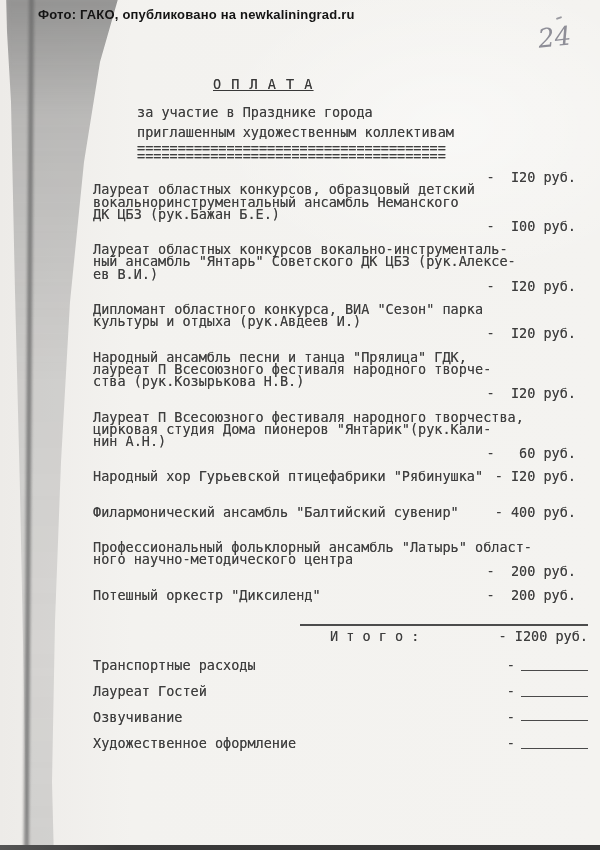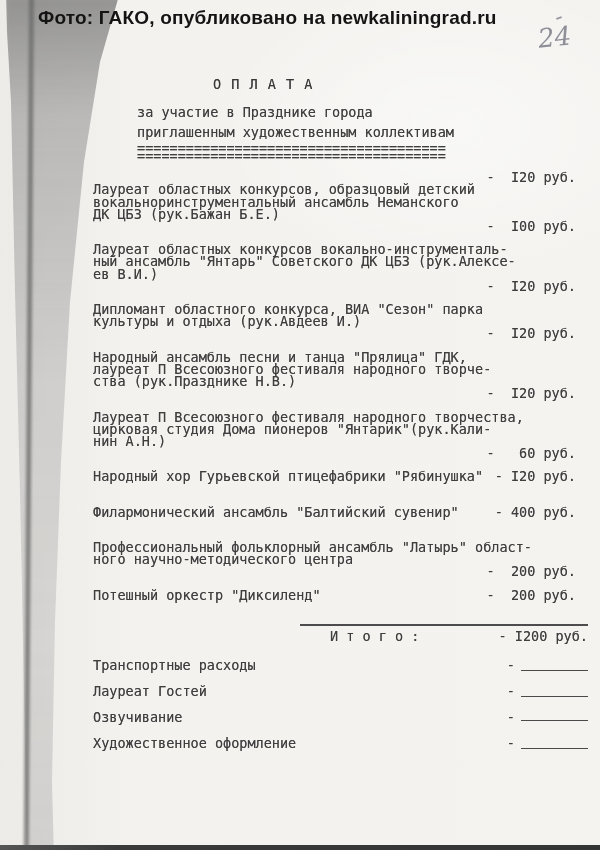--- a/index.html
+++ b/index.html
@@ -39,38 +39,38 @@
   }
   .pencil-dot {
     position: absolute; left: 556px; top: 17px; width: 6px; height: 2px;
     background: #9a9aa0; transform: rotate(-20deg); border-radius: 2px;
   }
 
   
   .watermark {
     position: absolute; left: 38px; top: 7px;
     font-family: "Liberation Sans", sans-serif;
-    font-weight: bold; font-size: 19px; color: #141414;
+    font-weight: bold; font-size: 13px; color: #141414;
     letter-spacing: 0.2px; z-index: 5; white-space: nowrap;
   }
   .pagenum {
     position: absolute; left: 538px; top: 22px;
     font-family: "DejaVu Serif", serif; font-style: italic;
     font-size: 26px; color: #8e8e97;
     transform: rotate(-6deg); z-index: 5;
   }
 
   
   .doc {
     position: absolute; left: 93px; top: 78px; width: 495px;
     font-size: 13.5px; line-height: 12.3px;
     text-shadow: 0 0 0.5px rgba(62,62,62,0.65);
     z-index: 4;
   }
-  .title { margin: 0 0 12px 120px; letter-spacing: 1px; color: #383838; }
+  .title { margin: 0 0 12px 120px; letter-spacing: 1px; color: #383838; text-decoration: underline; }
   .subtitle { margin-left: 44px; line-height: 20px; }
   .sep { margin-left: 44px; margin-top: 2px; margin-bottom: 14px; }
   .sep div { height: 8px; line-height: 8px; overflow: visible; letter-spacing: 0; }
 
   .pay-row { position: relative; margin-bottom: 23px; }
   .row-text { white-space: pre-line; max-width: 440px; }
   .row-amount { position: absolute; right: 12px; bottom: 0; white-space: pre; }
   .pay-row:nth-child(2) .row-amount,
   .pay-row:nth-child(3) .row-amount,
   .pay-row:nth-child(4) .row-amount,
@@ -137,21 +137,21 @@
           <div class="row-amount">-  I20 руб.</div>
         </div>
         <div class="pay-row">
           <div class="row-text">Дипломант областного конкурса, ВИА "Сезон" парка
 культуры и отдыха (рук.Авдеев И.)</div>
           <div class="row-amount">-  I20 руб.</div>
         </div>
         <div class="pay-row">
           <div class="row-text">Народный ансамбль песни и танца "Прялица" ГДК,
 лауреат П Всесоюзного фестиваля народного творче-
-ства (рук.Празднике Н.В.)</div>
+ства (рук.Козырькова Н.В.)</div>
           <div class="row-amount">-  I20 руб.</div>
         </div>
         <div class="pay-row">
           <div class="row-text">Лауреат П Всесоюзного фестиваля народного творчества,
 цирковая студия Дома пионеров "Янтарик"(рук.Кали-
 нин А.Н.)</div>
           <div class="row-amount">-   60 руб.</div>
         </div>
         <div class="pay-row">
           <div class="row-text">Народный хор Гурьевской птицефабрики "Рябинушка"</div>

